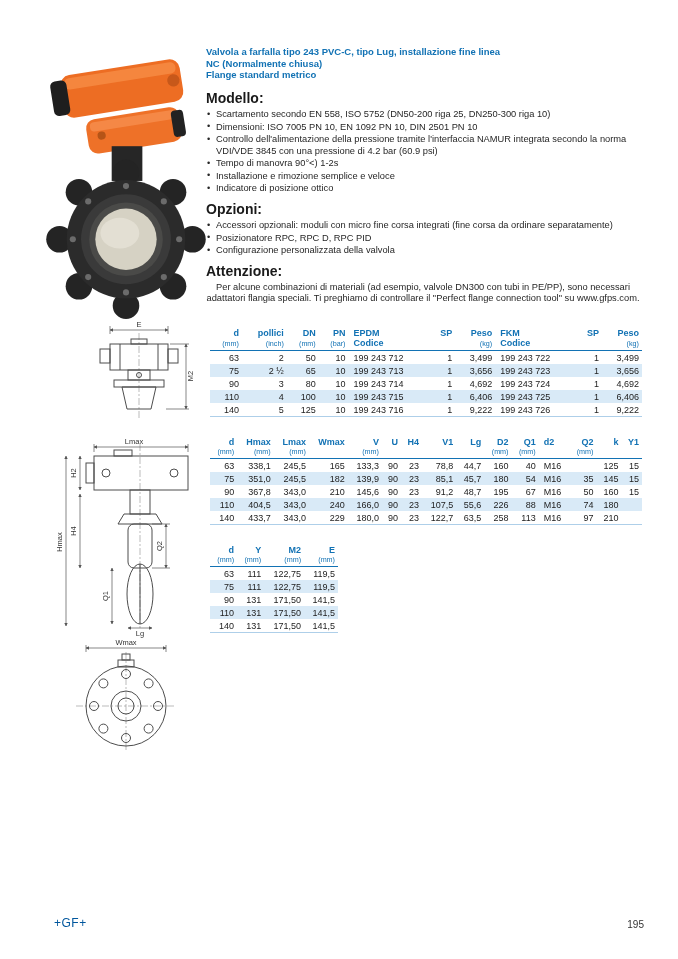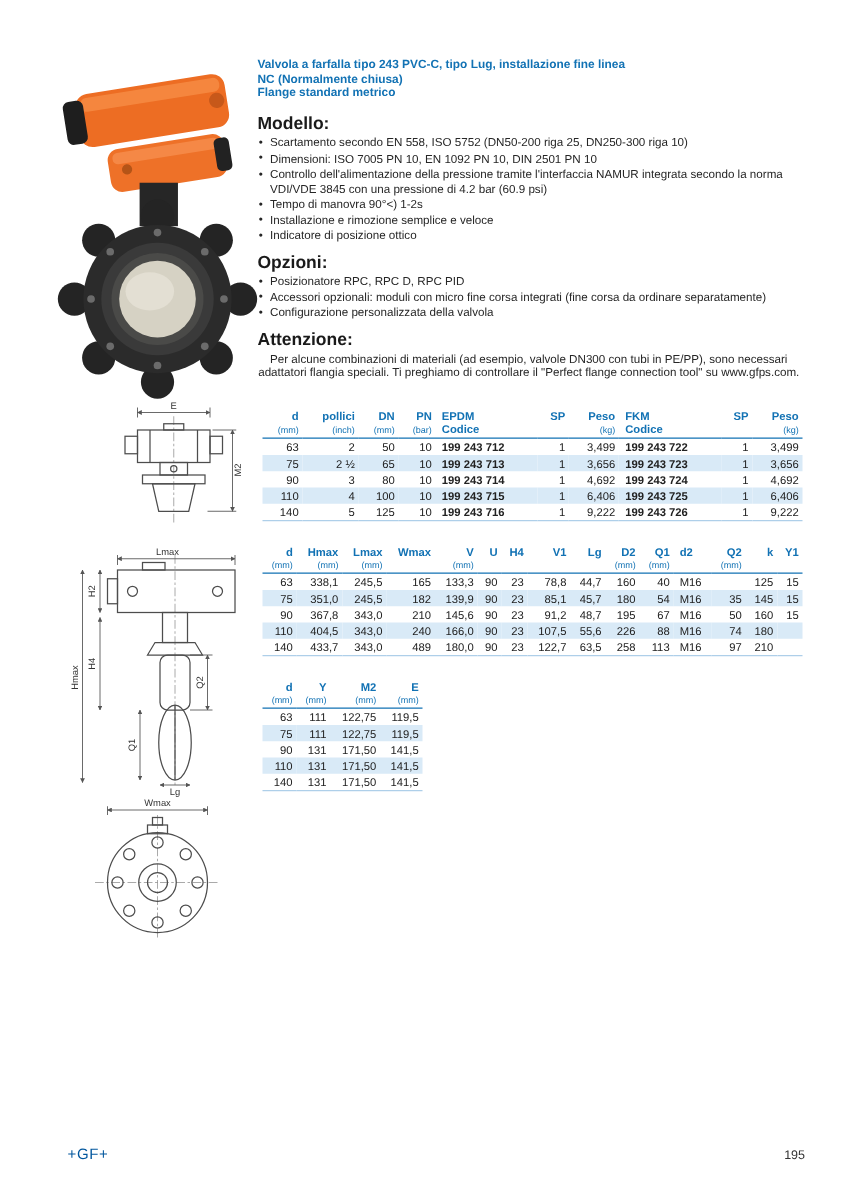--- a/index.html
+++ b/index.html
@@ -29,21 +29,21 @@
   #table1 { position:absolute; left:210px; top:327px; width:432px; }
   #table2 { position:absolute; left:210px; top:436px; width:432px; }
   #table3 { position:absolute; left:210px; top:544px; width:128px; }
   th { color:#1272b4; text-align:right; padding:1px 3px 0; font-size:9px; font-weight:bold; vertical-align:bottom; white-space:nowrap; }
   tr.units th { font-size:7.2px; font-weight:normal; padding:0 3px 2px; border-bottom:1.4px solid #1272b4; }
   td { text-align:right; padding:1.5px 3px; white-space:nowrap; }
   tbody tr:nth-child(even) td { background:#d9eaf7; }
   tbody tr:last-child td { border-bottom:1px solid #aecfe9; }
   #table1 th:nth-child(5), #table1 td:nth-child(5),
   #table1 th:nth-child(8), #table1 td:nth-child(8) { text-align:left; padding-left:5px; }
-  #table1 td:nth-child(5), #table1 td:nth-child(8) { font-weight:bold; }
+  #table1 td:nth-child(5), #table1 td:nth-child(8) { font-weight:normal; }
   #table1 tr.units th:nth-child(5), #table1 tr.units th:nth-child(8) { font-size:9px; font-weight:bold; }
   #table2 th:nth-child(12), #table2 td:nth-child(12) { text-align:left; padding-left:5px; }
 
   
   .footer-logo { position:absolute; left:54px; top:916px; color:#00569d; font-weight:normal; font-size:12px; letter-spacing:0.5px; }
   .page-number { position:absolute; right:34px; top:919px; font-size:10px; color:#333; }
 
   svg text { font-family:"Liberation Sans", sans-serif; }
 </style>
 </head>
@@ -219,22 +219,22 @@
         <li>Scartamento secondo EN 558, ISO 5752 (DN50-200 riga 25, DN250-300 riga 10)</li>
         <li>Dimensioni: ISO 7005 PN 10, EN 1092 PN 10, DIN 2501 PN 10</li>
         <li>Controllo dell'alimentazione della pressione tramite l'interfaccia NAMUR integrata secondo la norma VDI/VDE 3845 con una pressione di 4.2 bar (60.9 psi)</li>
         <li>Tempo di manovra 90°&lt;) 1-2s</li>
         <li>Installazione e rimozione semplice e veloce</li>
         <li>Indicatore di posizione ottico</li>
       </ul>
 
     <div class="sec-heading">Opzioni:</div>
     <ul class="bullets">
+        <li>Accessori opzionali: moduli con micro fine corsa integrati (fine corsa da ordinare separatamente)</li>
         <li>Posizionatore RPC, RPC D, RPC PID</li>
-        <li>Accessori opzionali: moduli con micro fine corsa integrati (fine corsa da ordinare separatamente)</li>
         <li>Configurazione personalizzata della valvola</li>
       </ul>
 
     <div class="sec-heading">Attenzione:</div>
     <p class="note-text">Per alcune combinazioni di materiali (ad esempio, valvole DN300 con tubi in PE/PP), sono necessari adattatori flangia speciali. Ti preghiamo di controllare il "Perfect flange connection tool" su www.gfps.com.</p>
   </div>
 
   <table id="table1">
       <thead>
         <tr>
@@ -428,21 +428,21 @@
           <td>88</td>
           <td>M16</td>
           <td>74</td>
           <td>180</td>
           <td></td>
         </tr>
         <tr>
           <td>140</td>
           <td>433,7</td>
           <td>343,0</td>
-          <td>489</td>
+          <td>229</td>
           <td>180,0</td>
           <td>90</td>
           <td>23</td>
           <td>122,7</td>
           <td>63,5</td>
           <td>258</td>
           <td>113</td>
           <td>M16</td>
           <td>97</td>
           <td>210</td>

